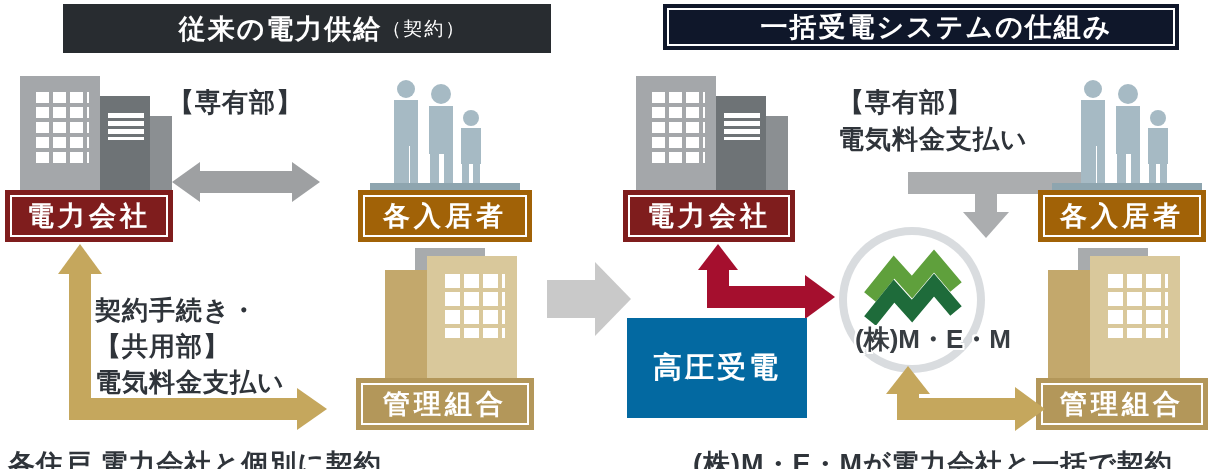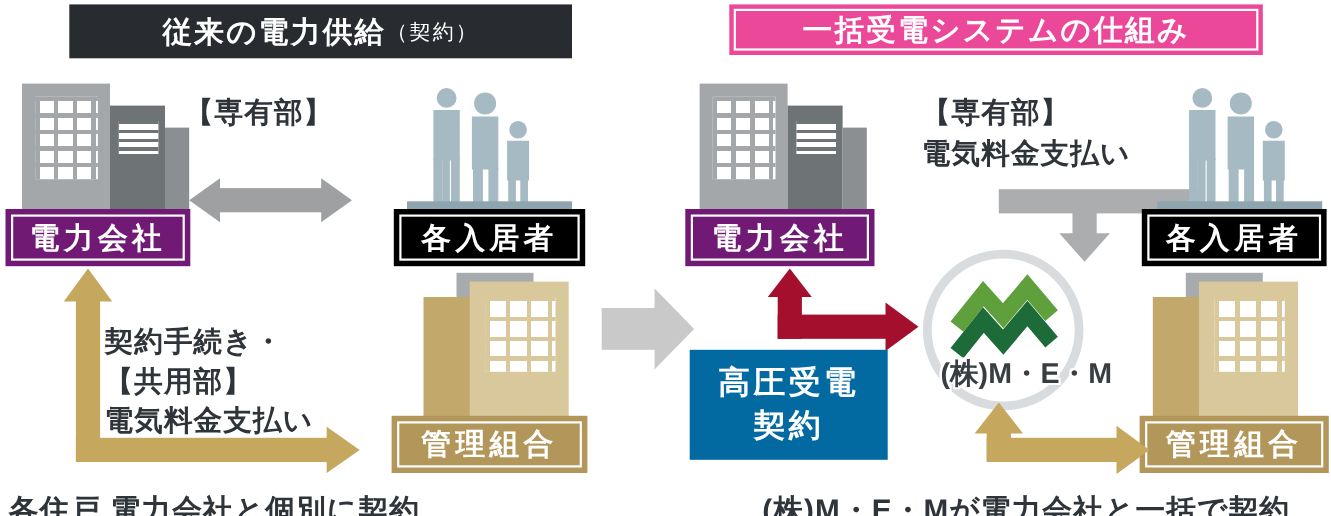--- a/index.html
+++ b/index.html
@@ -5,33 +5,33 @@
   html,body{margin:0;padding:0;}
   body{
     width:1210px;height:469px;position:relative;overflow:hidden;
     background:#ffffff;
     font-family:"Liberation Sans","DejaVu Sans",sans-serif;
   }
   .abs{position:absolute;}
   
   .hdr{
     position:absolute;display:flex;align-items:center;justify-content:center;
-    color:#fff;font-weight:bold;font-size:27px;letter-spacing:2px;
+    color:#fff;font-weight:bold;font-size:27px;letter-spacing:2px;padding-left:31px;
   }
   .hdr-dark{background:#282c30;}
-  .hdr-red{background:#ec4899;outline:2px solid #fff;outline-offset:-6px;}
+  .hdr-red{background:#0f172a;outline:2px solid #fff;outline-offset:-6px;}
   .hdr small{font-size:19px;font-weight:normal;}
   
   .nbox{
     position:absolute;display:flex;align-items:center;justify-content:center;
     color:#fff;font-weight:bold;font-size:27px;letter-spacing:4px;
     outline:2px solid #fff;outline-offset:-7px;
   }
-  .nbox-dark{background:#701a75;}
-  .nbox-blue{background:#000000;}
+  .nbox-dark{background:#7f1d1d;}
+  .nbox-blue{background:#a16207;}
   .nbox-gold{background:#b3975a;}
   
   .redbox{
     position:absolute;background:#0369a1;color:#fff;font-weight:bold;
     font-size:29px;letter-spacing:3px;display:flex;flex-direction:column;
     align-items:center;justify-content:center;line-height:1.35;
   }
   
   .lbl{
     position:absolute;color:#2f343a;font-weight:bold;font-size:26px;
@@ -162,21 +162,20 @@
 
 <div>
   <div class="tri" style="left:698px;top:244px;border-width:0 20px 26px 20px;border-bottom-color:#a50f2e;"></div>
   <div class="shaft" style="left:707px;top:268px;width:22px;height:40px;background:#a50f2e;"></div>
   <div class="shaft" style="left:707px;top:286px;width:100px;height:22px;background:#a50f2e;"></div>
   <div class="tri" style="left:805px;top:275px;border-width:22px 0 22px 30px;border-left-color:#a50f2e;"></div>
 </div>
 
 <div class="redbox" style="left:627px;top:318px;width:180px;height:100px;">
   <div>高圧受電</div>
-  <div>契約</div>
 </div>
 
 <div class="mem-ring" style="left:839px;top:227px;width:146px;height:146px;"></div>
 <div class="mem-circle" style="left:847px;top:235px;width:130px;height:130px;"></div>
 <svg class="abs" style="left:860px;top:245px;" width="104" height="80" viewBox="0 0 104 80">
   <polyline points="10,52 34,22 52,42 74,16 96,42" fill="none" stroke="#5fa03c" stroke-width="15"></polyline>
   <polyline points="10,76 34,46 52,66 74,40 96,66" fill="none" stroke="#1e6b3a" stroke-width="15"></polyline>
 </svg>
 <div class="mem-label" style="left:848px;top:322px;width:170px;">(株)M・E・M</div>
 

